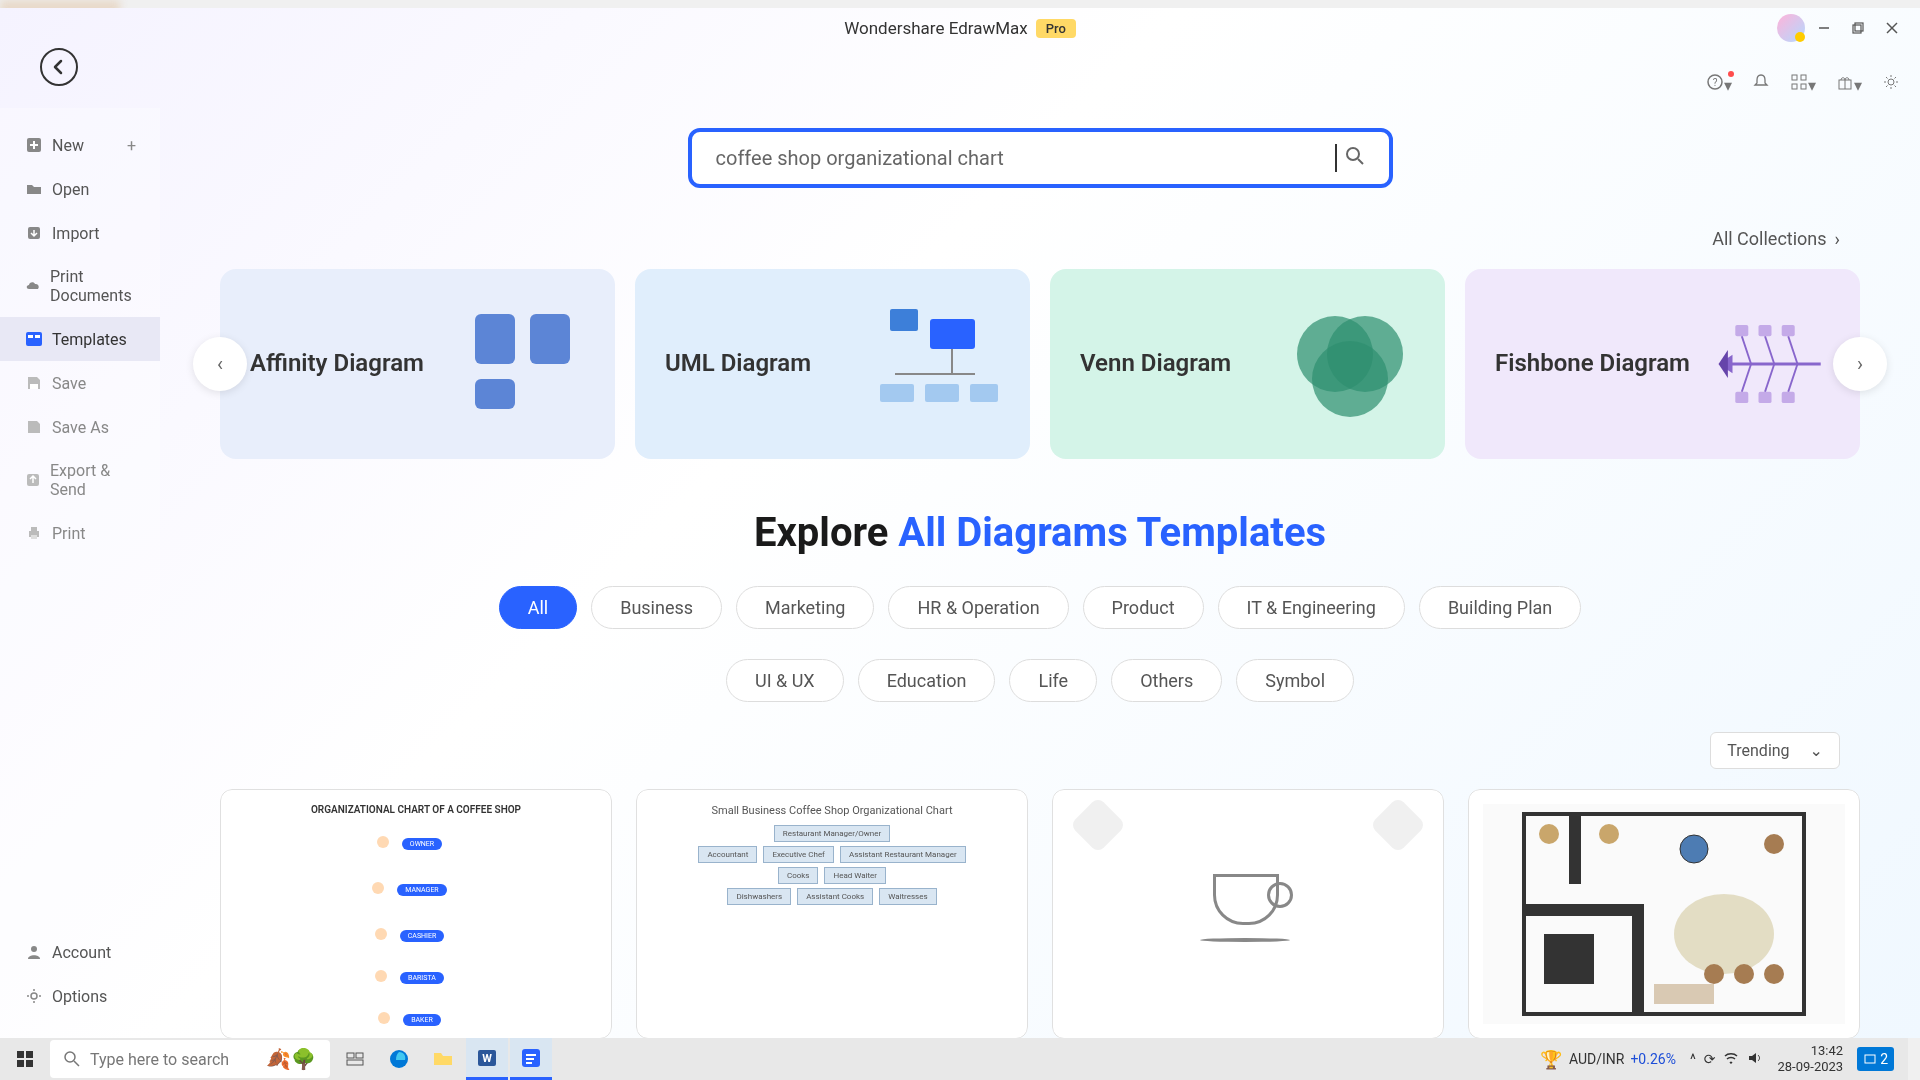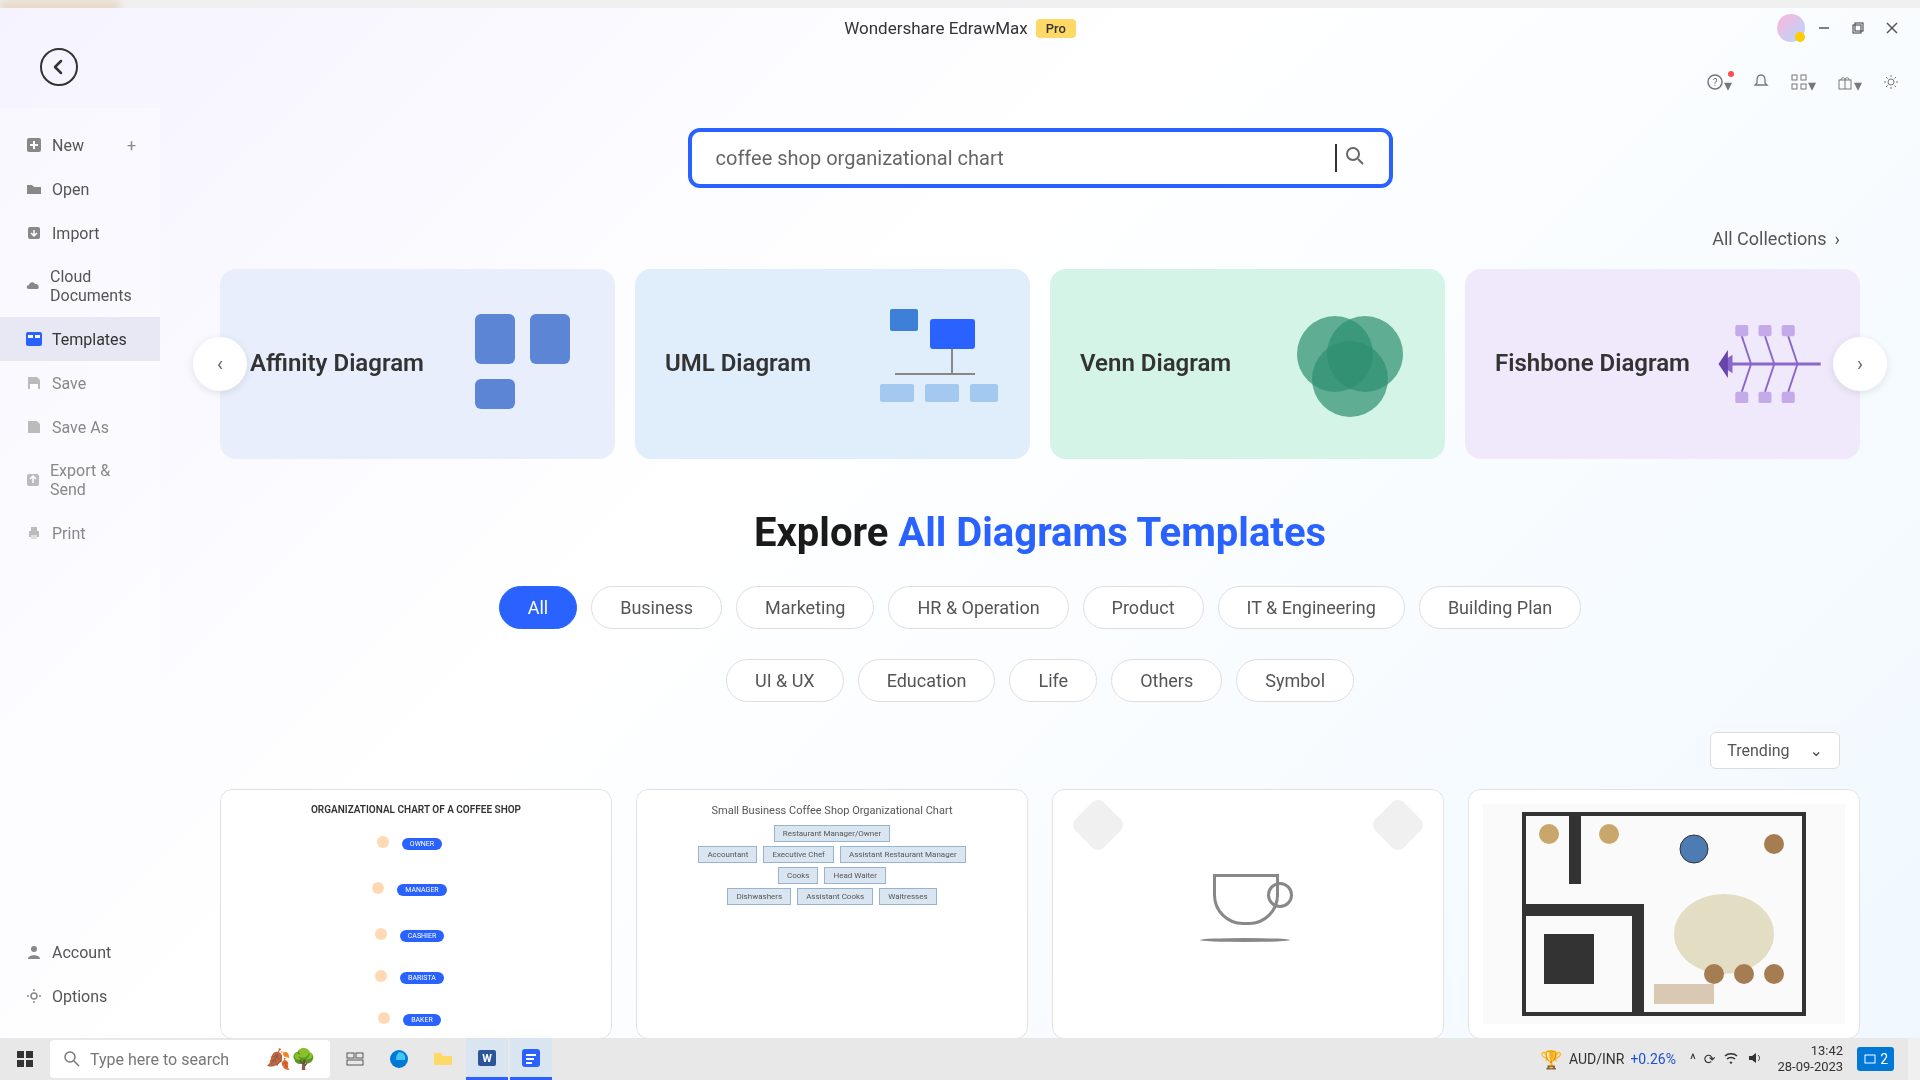--- a/index.html
+++ b/index.html
@@ -209,21 +209,21 @@
           </svg>
         </span>
       <span>Import</span>
     </div>
     <div class="sidebar-item dark">
       <span class="icon">
           <svg width="18" height="18" viewBox="0 0 18 18">
             <path d="M5 12 C2 12 2 8 5 8 C5 5 10 4 11 7 C15 6 16 12 13 12 Z" fill="#888"></path>
           </svg>
         </span>
-      <span>Cloud Documents</span>
+      <span>Print Documents</span>
     </div>
     <div class="sidebar-item active">
       <span class="icon">
           <svg width="20" height="20" viewBox="0 0 20 20">
             <rect x="2" y="3" width="16" height="14" rx="2" fill="#2962ff"></rect>
             <rect x="4" y="6" width="5" height="3" fill="#fff"></rect>
             <rect x="11" y="6" width="5" height="3" fill="#fff"></rect>
           </svg>
         </span>
       <span>Templates</span>

